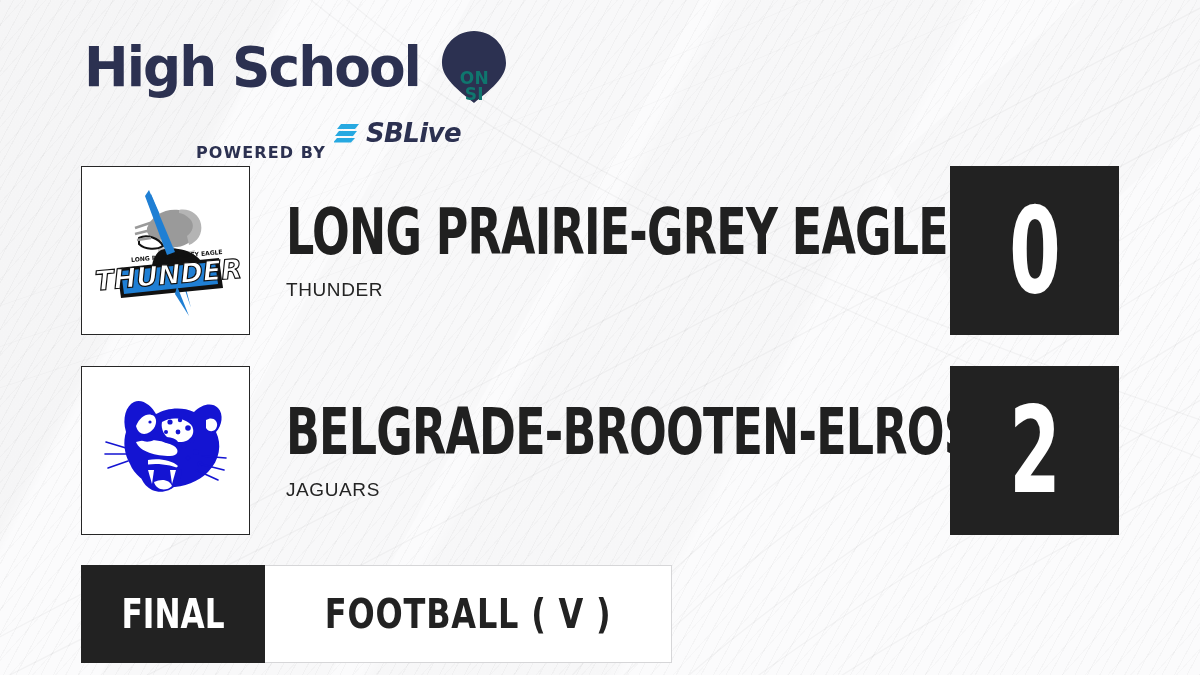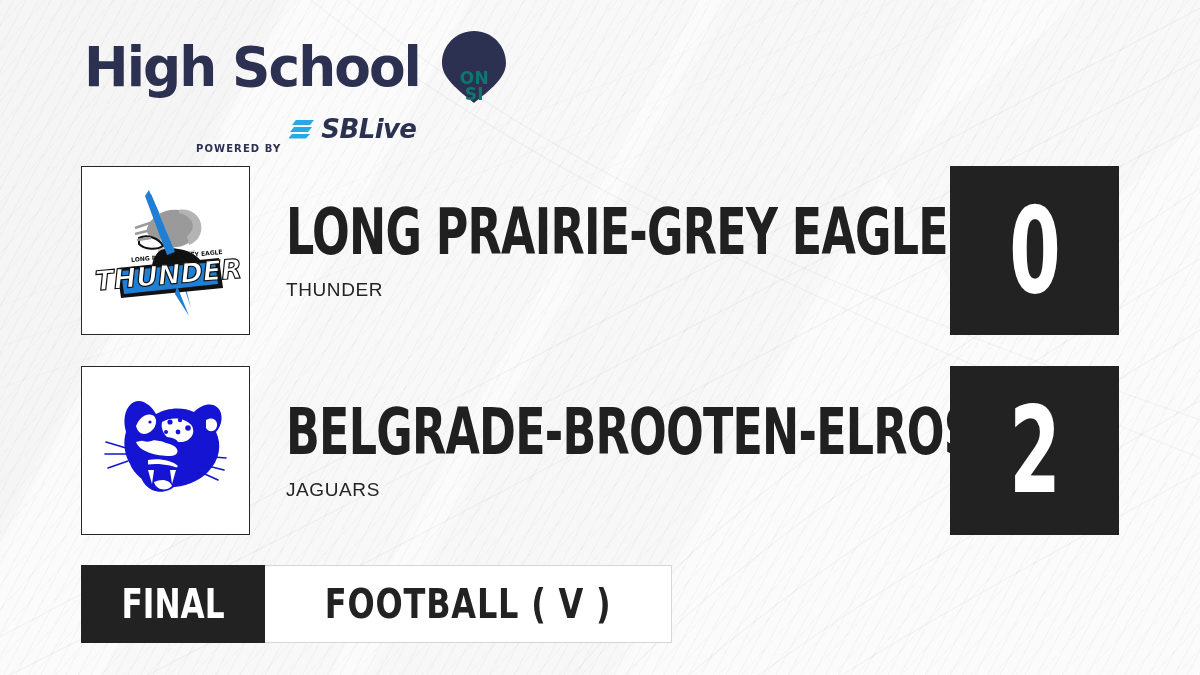--- a/index.html
+++ b/index.html
@@ -113,21 +113,21 @@
 
   .powered {
     display: flex;
     align-items: center;
     margin-top: 6px;
     margin-left: 112px;
   }
   .powered-label {
     font-family: "DejaVu Sans", sans-serif;
     font-weight: 700;
-    font-size: 10px;
+    font-size: 16px;
     letter-spacing: 1.1px;
     color: #2c3151;
     margin-top: 39px;
   }
   .sbl-mark {
     margin: 0 6px 0 8px;
     display: block;
   }
   .sbl-word {
     font-family: "DejaVu Sans", sans-serif;
@@ -215,21 +215,21 @@
     transform: scaleX(0.66) scaleY(1.06);
     transform-origin: center center;
     letter-spacing: 0;
   }
 
   
   .status-bar {
     position: absolute;
     left: 81px;
     top: 565px;
-    height: 78px;
+    height: 98px;
     display: flex;
     align-items: stretch;
   }
   .status-final {
     background: #222222;
     color: #ffffff;
     display: flex;
     align-items: center;
     justify-content: center;
     padding: 0 26px;

